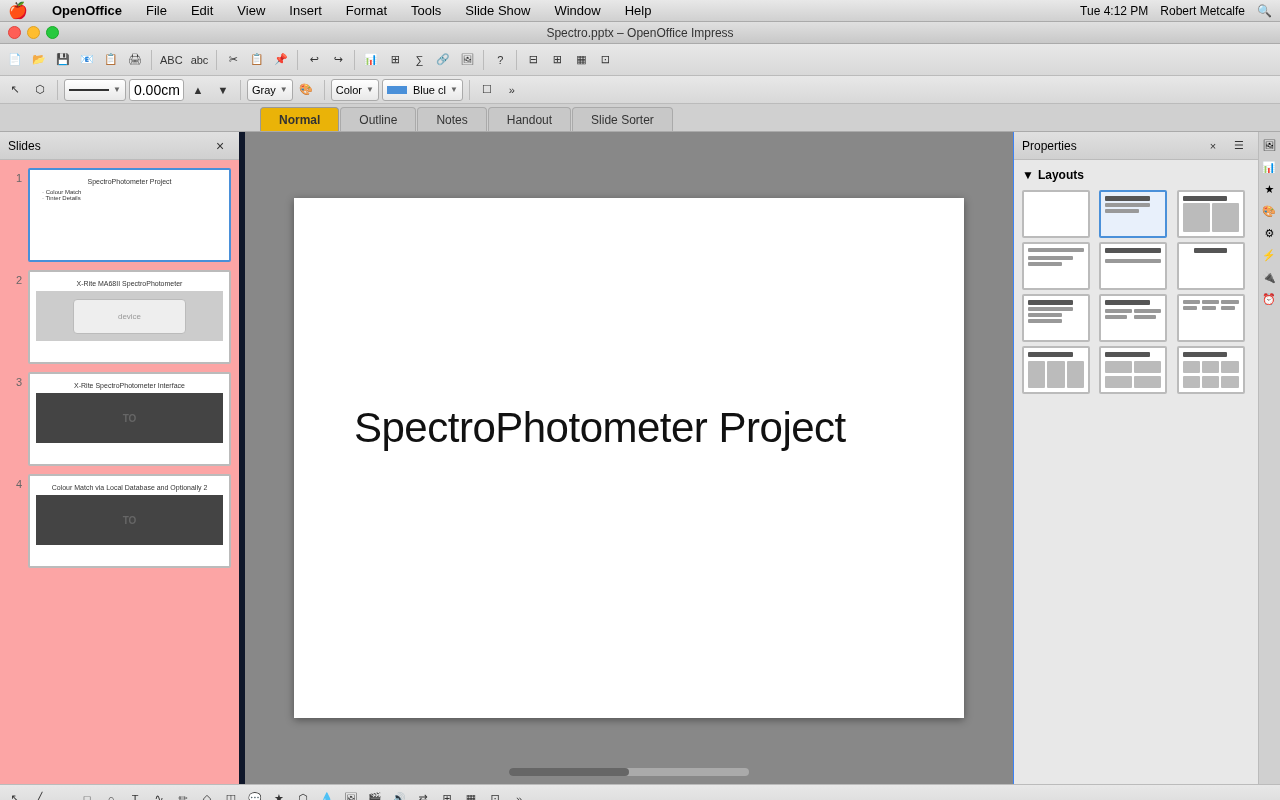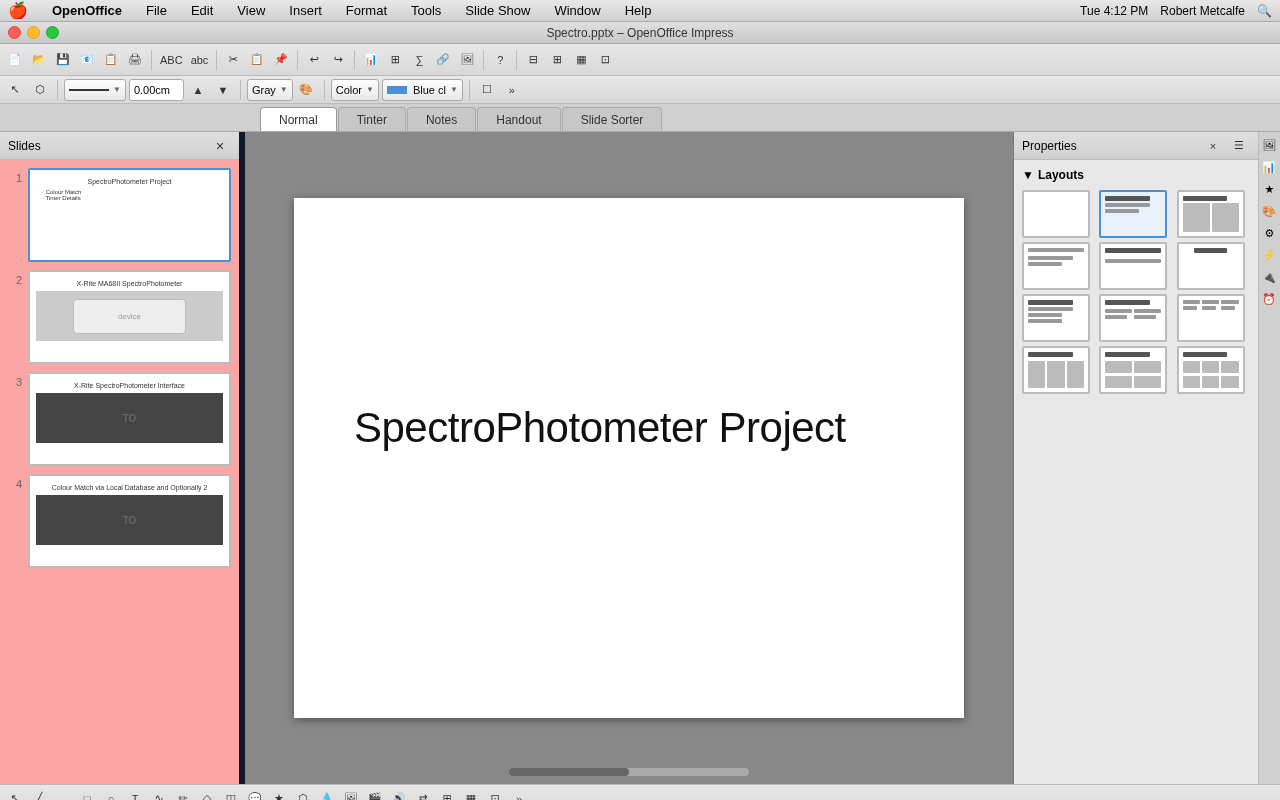--- a/index.html
+++ b/index.html
@@ -73,21 +73,21 @@
       align-items: center;
       gap: 4px;
       cursor: pointer;
     }
     .tb-input {
       height: 22px;
       width: 60px;
       padding: 0 4px;
       border: 1px solid #aaa;
       border-radius: 3px;
-      font-size: 11px;
+      font-size: 14px;
       background: #fff;
     }
 
     
     .toolbar2 {
       height: 28px;
       background: linear-gradient(to bottom, #e8e8e8, #d8d8d8);
       border-bottom: 1px solid #bbb;
       display: flex;
       align-items: center;
@@ -119,23 +119,23 @@
       border-radius: 4px 4px 0 0;
       cursor: pointer;
       font-size: 12px;
       display: flex;
       align-items: center;
       background: #c8c8c8;
       color: #333;
       margin-right: 1px;
     }
     .tab.active {
-      background: #ffffff;
+      background: #eab308;
       border-color: #999;
-      font-weight: 400;
+      font-weight: 700;
       z-index: 1;
     }
 
     
     #slides-panel {
       width: 245px;
       background: #fca5a5;
       border-right: 6px solid #0f172a;
       display: flex;
       flex-direction: column;
@@ -460,21 +460,21 @@
     <span>Blue cl</span>
     <span class="chevron">▼</span>
   </div>
   <div class="tb-sep"></div>
   <button class="tb-btn">☐</button>
   <button class="tb-btn">»</button>
 </div>
 
 <div id="tabbar">
   <div class="tab active">Normal</div>
-  <div class="tab">Tinter</div>
+  <div class="tab">Outline</div>
   <div class="tab">Notes</div>
   <div class="tab">Handout</div>
   <div class="tab">Slide Sorter</div>
 </div>
 
 <div id="main">
 
   <div id="slides-panel">
     <div id="slides-header">
       <span>Slides</span>

